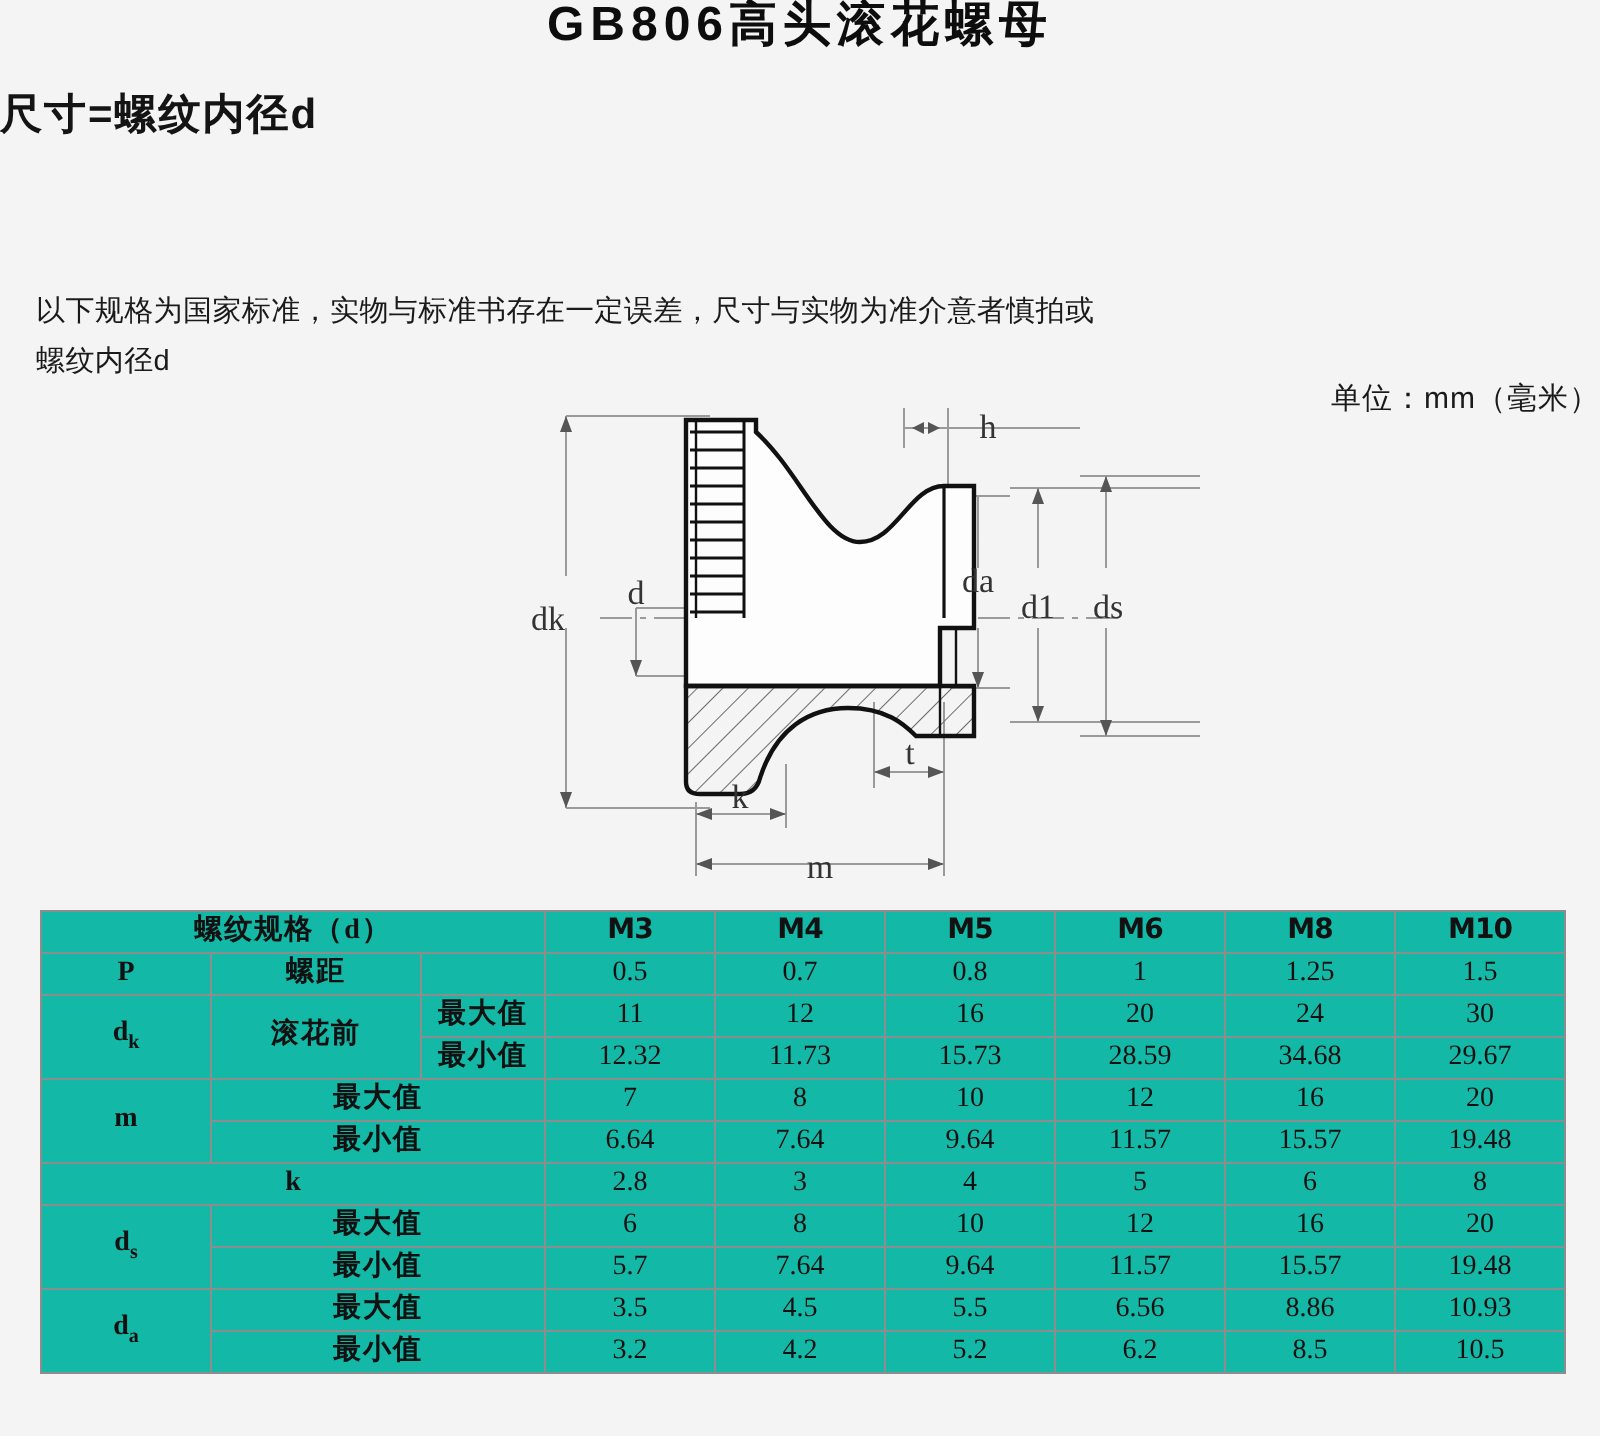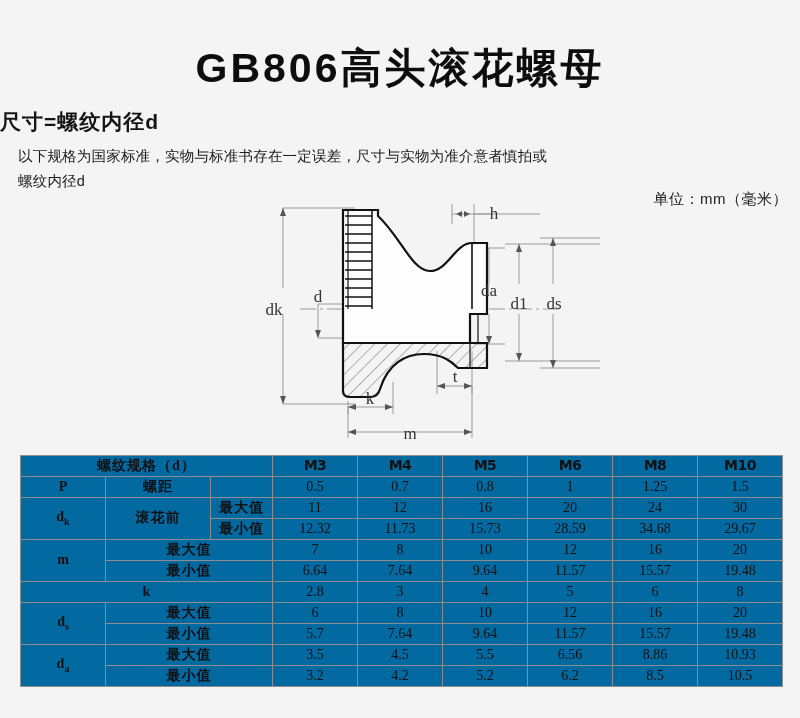--- a/index.html
+++ b/index.html
@@ -12,25 +12,24 @@
     background: #f4f4f4;
     font-family: "Liberation Sans", "DejaVu Sans", sans-serif;
     color: #1a1a1a;
     overflow: hidden;
     position: relative;
   }
 
   
   .page-title {
     text-align: center;
-    font-size: 41px;
+    font-size: 24px;
     font-weight: bold;
     letter-spacing: 3px;
     margin: 0;
-    padding-top: 46px;
     line-height: 1.1;
     color: #0d0d0d;
   }
   .page-subtitle {
     font-size: 21px;
     font-weight: bold;
     margin: 0;
     padding-top: 17px;
     letter-spacing: 1px;
     color: #141414;
@@ -41,21 +40,21 @@
     left: 18px;
     top: 144px;
     width: 640px;
     font-size: 14.5px;
     line-height: 1.72;
     color: #1a1a1a;
     letter-spacing: 0.2px;
   }
   .unit-note {
     position: absolute;
-    right: 12px;
+    right: 0;
     top: 190px;
     font-size: 15px;
     color: #1a1a1a;
     letter-spacing: 0.5px;
   }
 
   
   .drawing-wrap {
     position: absolute;
     left: 0;
@@ -68,21 +67,21 @@
   
   .spec-table-wrap {
     position: absolute;
     left: 20px;
     top: 455px;
     width: 762px;
   }
   table.spec-table {
     border-collapse: collapse;
     width: 762px;
-    background: #0369a1;
+    background: #14b8a6;
     table-layout: fixed;
   }
   table.spec-table td {
     border: 1px solid #8d8d8d;
     text-align: center;
     vertical-align: middle;
     height: 20px;
     padding: 0 2px;
     font-size: 14px;
     color: #111;

